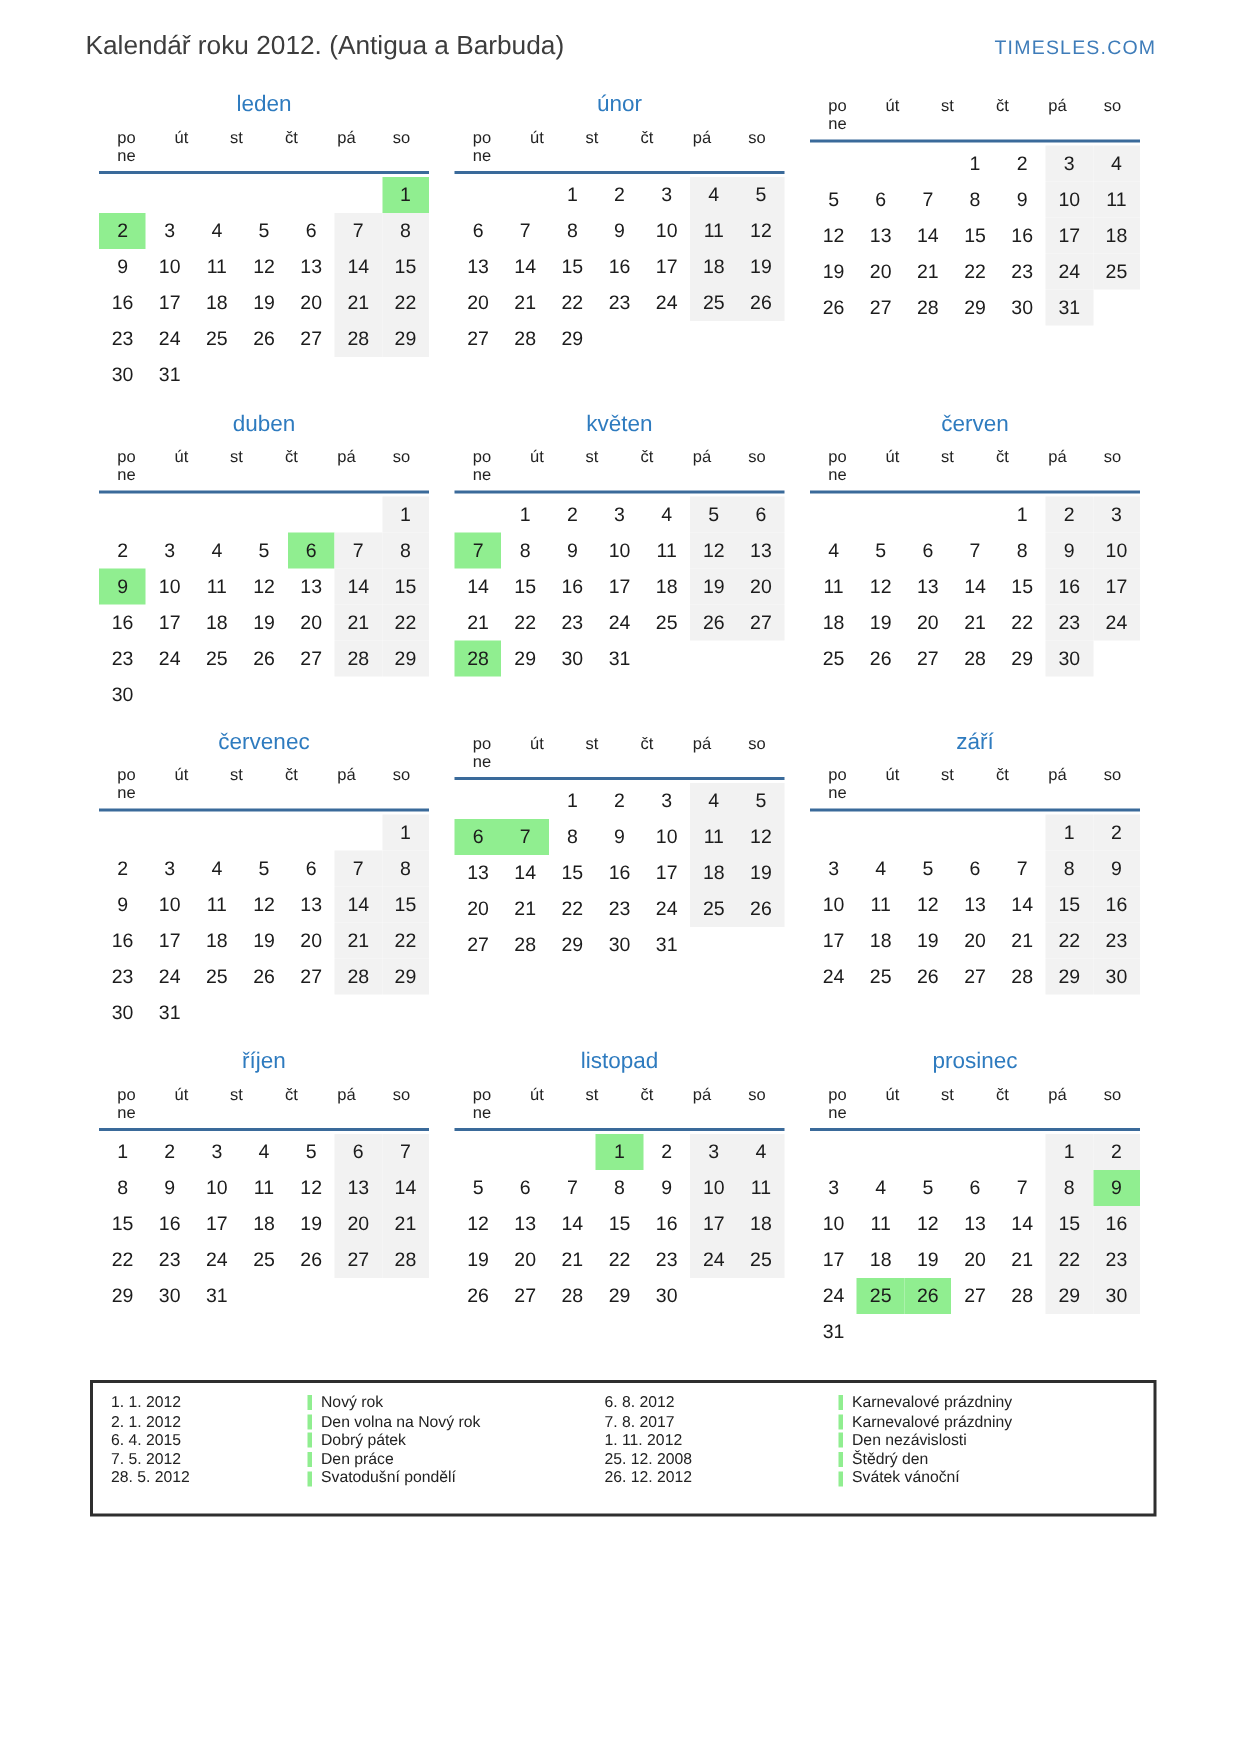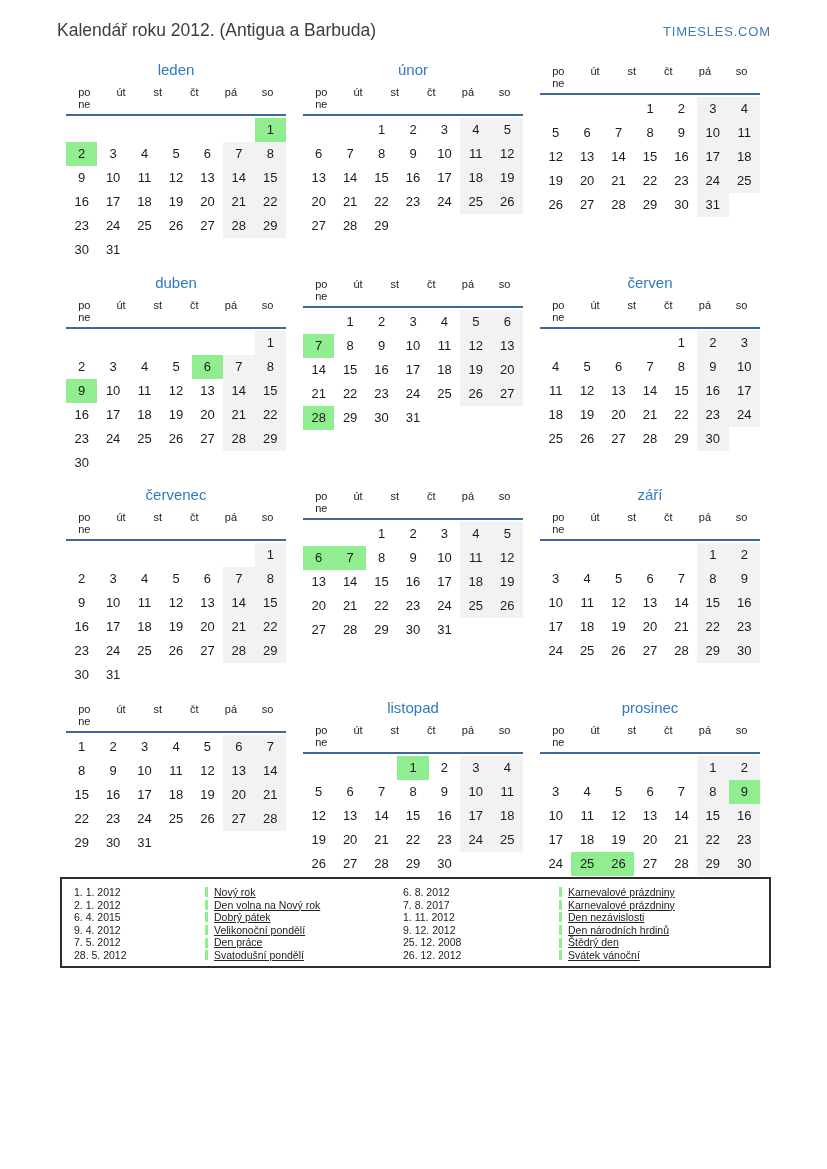--- a/index.html
+++ b/index.html
@@ -39,31 +39,31 @@
   .wd { text-align: center; font-size: 11px; color: #222222; }
   .weeks { margin-top: 2px; }
   .week { display: grid; grid-template-columns: repeat(7, 1fr); }
   .day {
     height: 24px; line-height: 24px; text-align: center;
     font-size: 13px; color: #1c1c1c;
   }
   .day.we { background: #f2f2f2; }
   .day.hl { background: #90ee90; }
   .legend {
-    position: absolute; left: 60px; top: 877px;
+    position: absolute; left: 60px; top: 920px;
     width: 711px; height: 91px;
     border: 2px solid #2e2e2e; box-sizing: border-box;
     padding: 7px 0 0 12px; background: #ffffff;
   }
   .legend-row {
     display: grid; grid-template-columns: 131px 198px 156px 1fr;
     font-size: 10.5px; color: #222222; line-height: 12.6px;
   }
   .l-date { white-space: nowrap; }
-  .l-name { display: flex; align-items: center; white-space: nowrap; text-decoration: underline; }
+  .l-name { display: flex; align-items: center; white-space: nowrap; }
   .bar {
     display: inline-block; width: 3px; height: 10px;
     background: #90ee90; margin-right: 6px; flex: 0 0 3px;
   }
 </style>
 </head>
 <body>
 
 <div class="page-title">Kalendář roku 2012. (Antigua a Barbuda)</div>
 <a class="site-link">TIMESLES.COM</a>
@@ -316,20 +316,21 @@
           <div class="day"></div>
           <div class="day"></div>
           <div class="day"></div>
           <div class="day"></div>
           <div class="day"></div>
           <div class="day"></div>
         </div>
       </div>
     </div>
     <div class="month">
+      <div class="month-title">květen</div>
       <div class="weekday-row">
         <span class="wd">po</span>
         <span class="wd">út</span>
         <span class="wd">st</span>
         <span class="wd">čt</span>
         <span class="wd">pá</span>
         <span class="wd">so</span>
         <span class="wd">ne</span>
       </div>
       <div class="weeks">
@@ -618,20 +619,21 @@
           <div class="day">25</div>
           <div class="day">26</div>
           <div class="day">27</div>
           <div class="day">28</div>
           <div class="day we">29</div>
           <div class="day we">30</div>
         </div>
       </div>
     </div>
     <div class="month">
+      <div class="month-title">říjen</div>
       <div class="weekday-row">
         <span class="wd">po</span>
         <span class="wd">út</span>
         <span class="wd">st</span>
         <span class="wd">čt</span>
         <span class="wd">pá</span>
         <span class="wd">so</span>
         <span class="wd">ne</span>
       </div>
       <div class="weeks">
@@ -824,26 +826,20 @@
       <span class="l-date">7. 8. 2017</span>
       <span class="l-name"><i class="bar"></i>Karnevalové prázdniny</span>
     </div>
     <div class="legend-row">
       <span class="l-date">6. 4. 2015</span>
       <span class="l-name"><i class="bar"></i>Dobrý pátek</span>
       <span class="l-date">1. 11. 2012</span>
       <span class="l-name"><i class="bar"></i>Den nezávislosti</span>
     </div>
     <div class="legend-row">
-      <span class="l-date">9. 4. 2012</span>
-      <span class="l-name"><i class="bar"></i>Velikonoční pondělí</span>
-      <span class="l-date">9. 12. 2012</span>
-      <span class="l-name"><i class="bar"></i>Den národních hrdinů</span>
-    </div>
-    <div class="legend-row">
       <span class="l-date">7. 5. 2012</span>
       <span class="l-name"><i class="bar"></i>Den práce</span>
       <span class="l-date">25. 12. 2008</span>
       <span class="l-name"><i class="bar"></i>Štědrý den</span>
     </div>
     <div class="legend-row">
       <span class="l-date">28. 5. 2012</span>
       <span class="l-name"><i class="bar"></i>Svatodušní pondělí</span>
       <span class="l-date">26. 12. 2012</span>
       <span class="l-name"><i class="bar"></i>Svátek vánoční</span>

